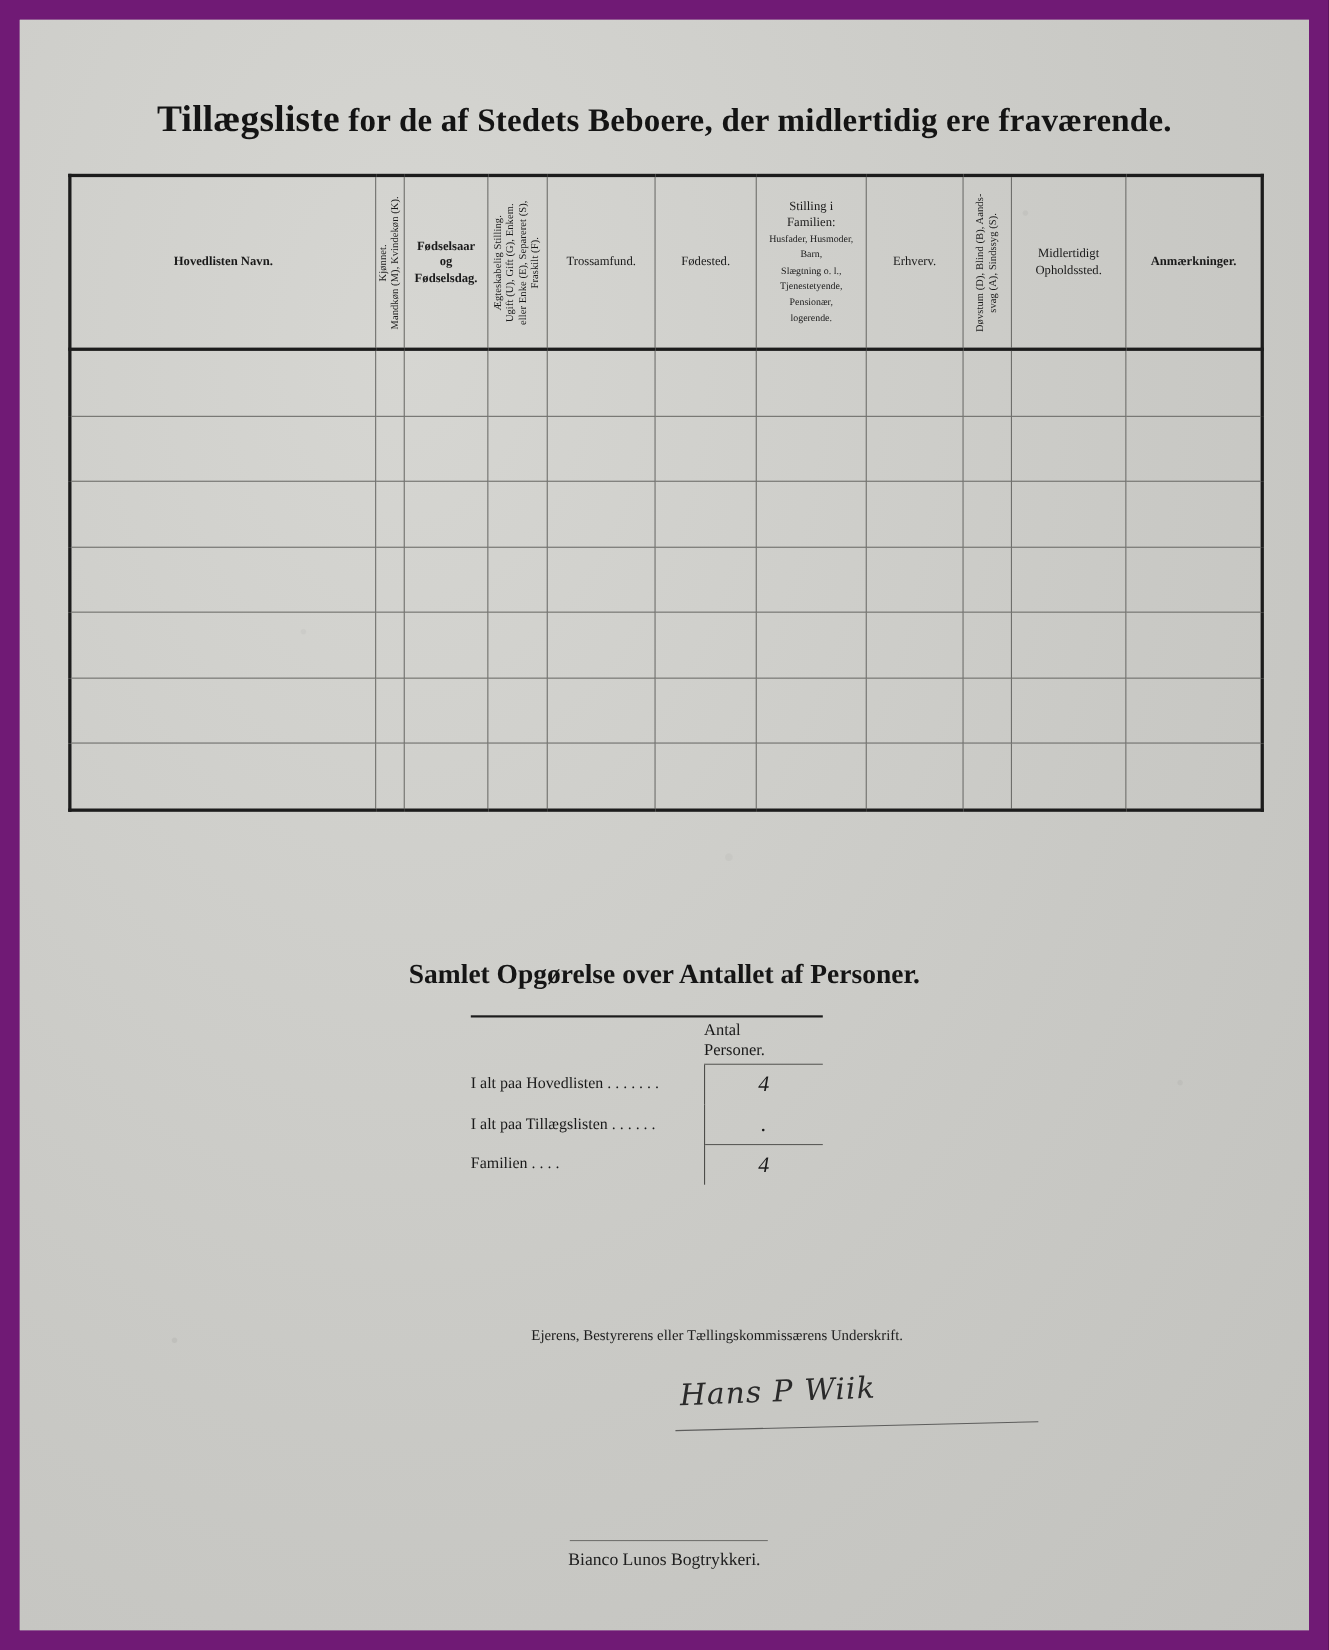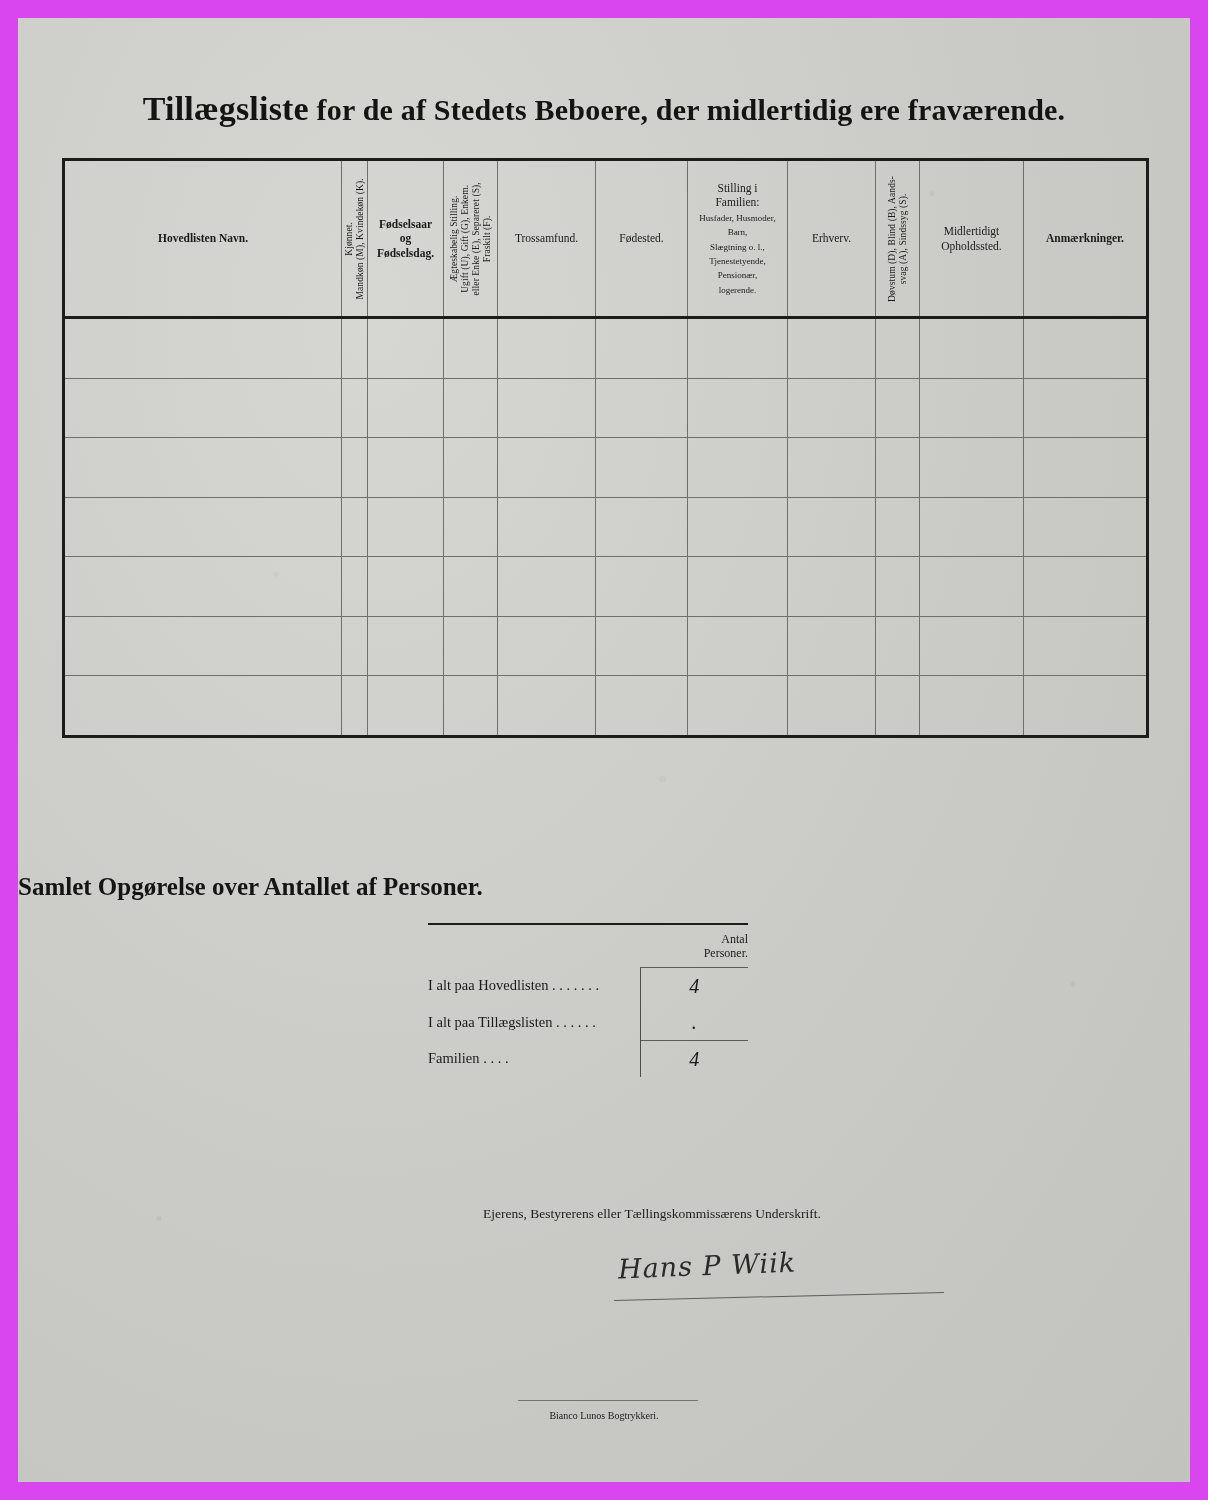--- a/index.html
+++ b/index.html
@@ -12,21 +12,21 @@
     height: 1500px;
     overflow: hidden;
     font-family: "Liberation Serif", serif;
   }
 
   #page {
     position: absolute;
     left: 0; top: 0;
     width: 1208px;
     height: 1500px;
-    background: #d946ef;
+    background: #701a75;
   }
 
   
   #paper {
     position: absolute;
     left: 18px;
     top: 18px;
     width: 1172px;
     height: 1464px;
     background: #cfcfcb;
@@ -119,42 +119,43 @@
     align-items: center;
     justify-content: center;
   }
 
   
   .subtitle {
     position: absolute;
     left: 0;
     top: 855px;
     width: 1172px;
+    text-align: center;
     font-size: 25px;
     font-weight: bold;
     color: #151515;
   }
 
   #totaltable {
     position: absolute;
     left: 410px;
     top: 905px;
     width: 320px;
     border-collapse: collapse;
     table-layout: fixed;
   }
   #totaltable td {
     padding: 0;
     color: #1a1a1a;
     font-size: 14.5px;
   }
   #totaltable .hdr {
     height: 42px;
-    text-align: right;
-    font-size: 12px;
+    text-align: left;
+    font-size: 15px;
     line-height: 1.2;
     border-top: 2px solid #1c1c1c;
     border-bottom: 1px solid #5c5c59;
   }
   #totaltable .hdr.left { border-top: 2px solid #1c1c1c; border-bottom: none; }
   #totaltable .lbl {
     height: 36px;
     padding-right: 10px;
     border-right: 1px solid #4d4d4a;
     white-space: nowrap;
@@ -198,21 +199,21 @@
     background: #3a3a3a;
     transform: rotate(-1.4deg);
     opacity: .75;
   }
   .printer {
     position: absolute;
     left: 0;
     top: 1392px;
     width: 1172px;
     text-align: center;
-    font-size: 10px;
+    font-size: 16px;
     color: #202020;
   }
   .printer-rule {
     position: absolute;
     left: 500px;
     top: 1382px;
     width: 180px;
     height: 1px;
     background: #3b3b38;
     opacity: .6;

